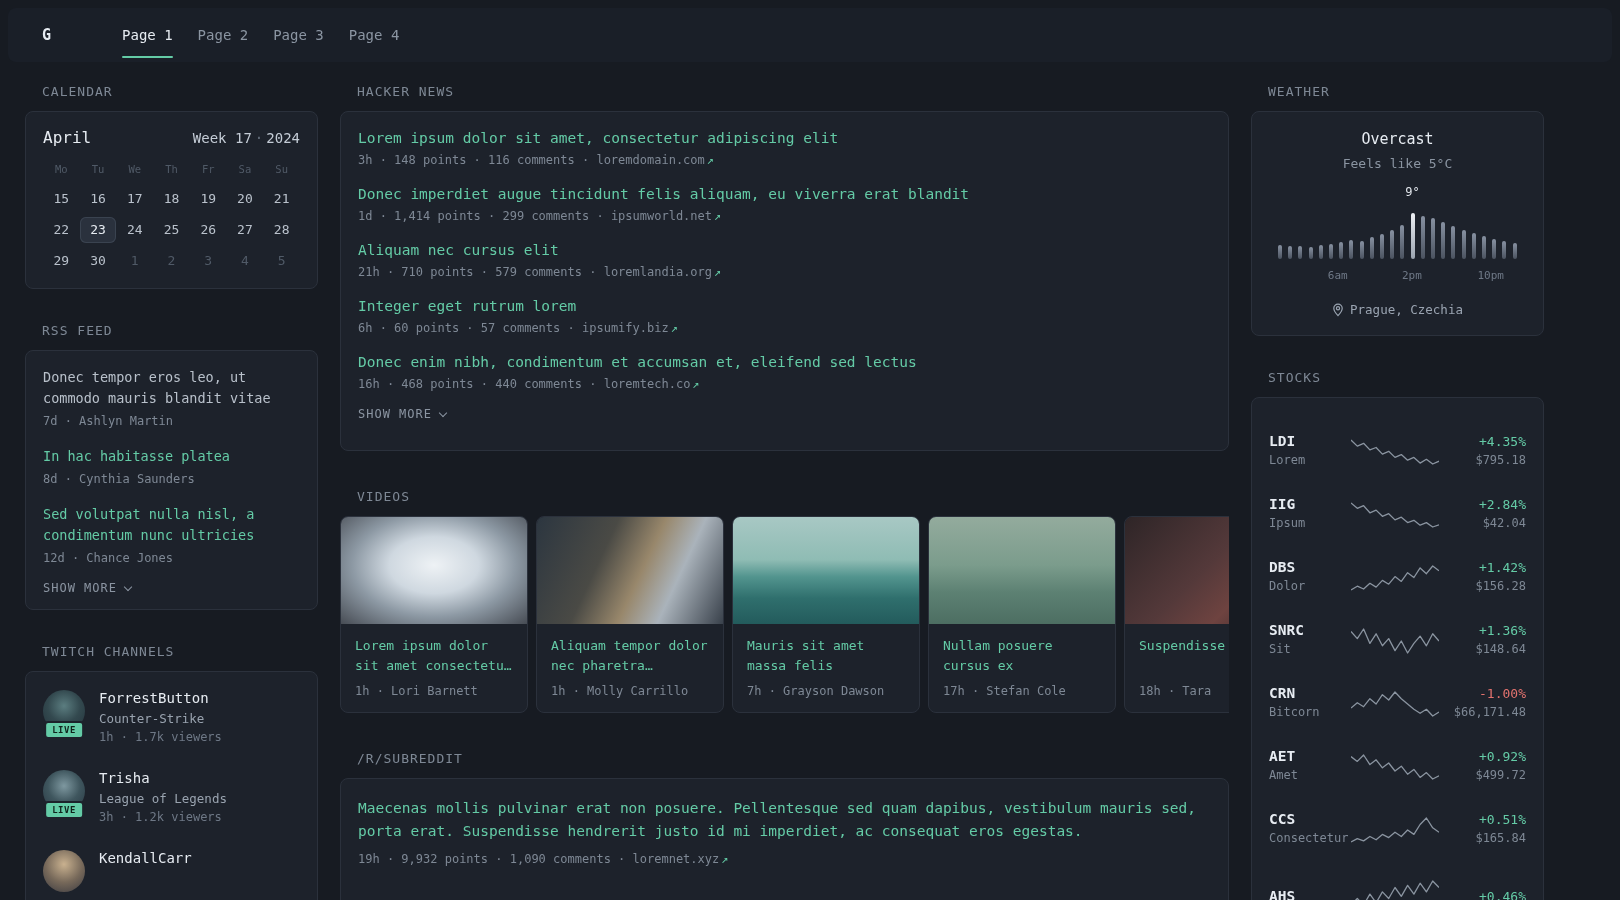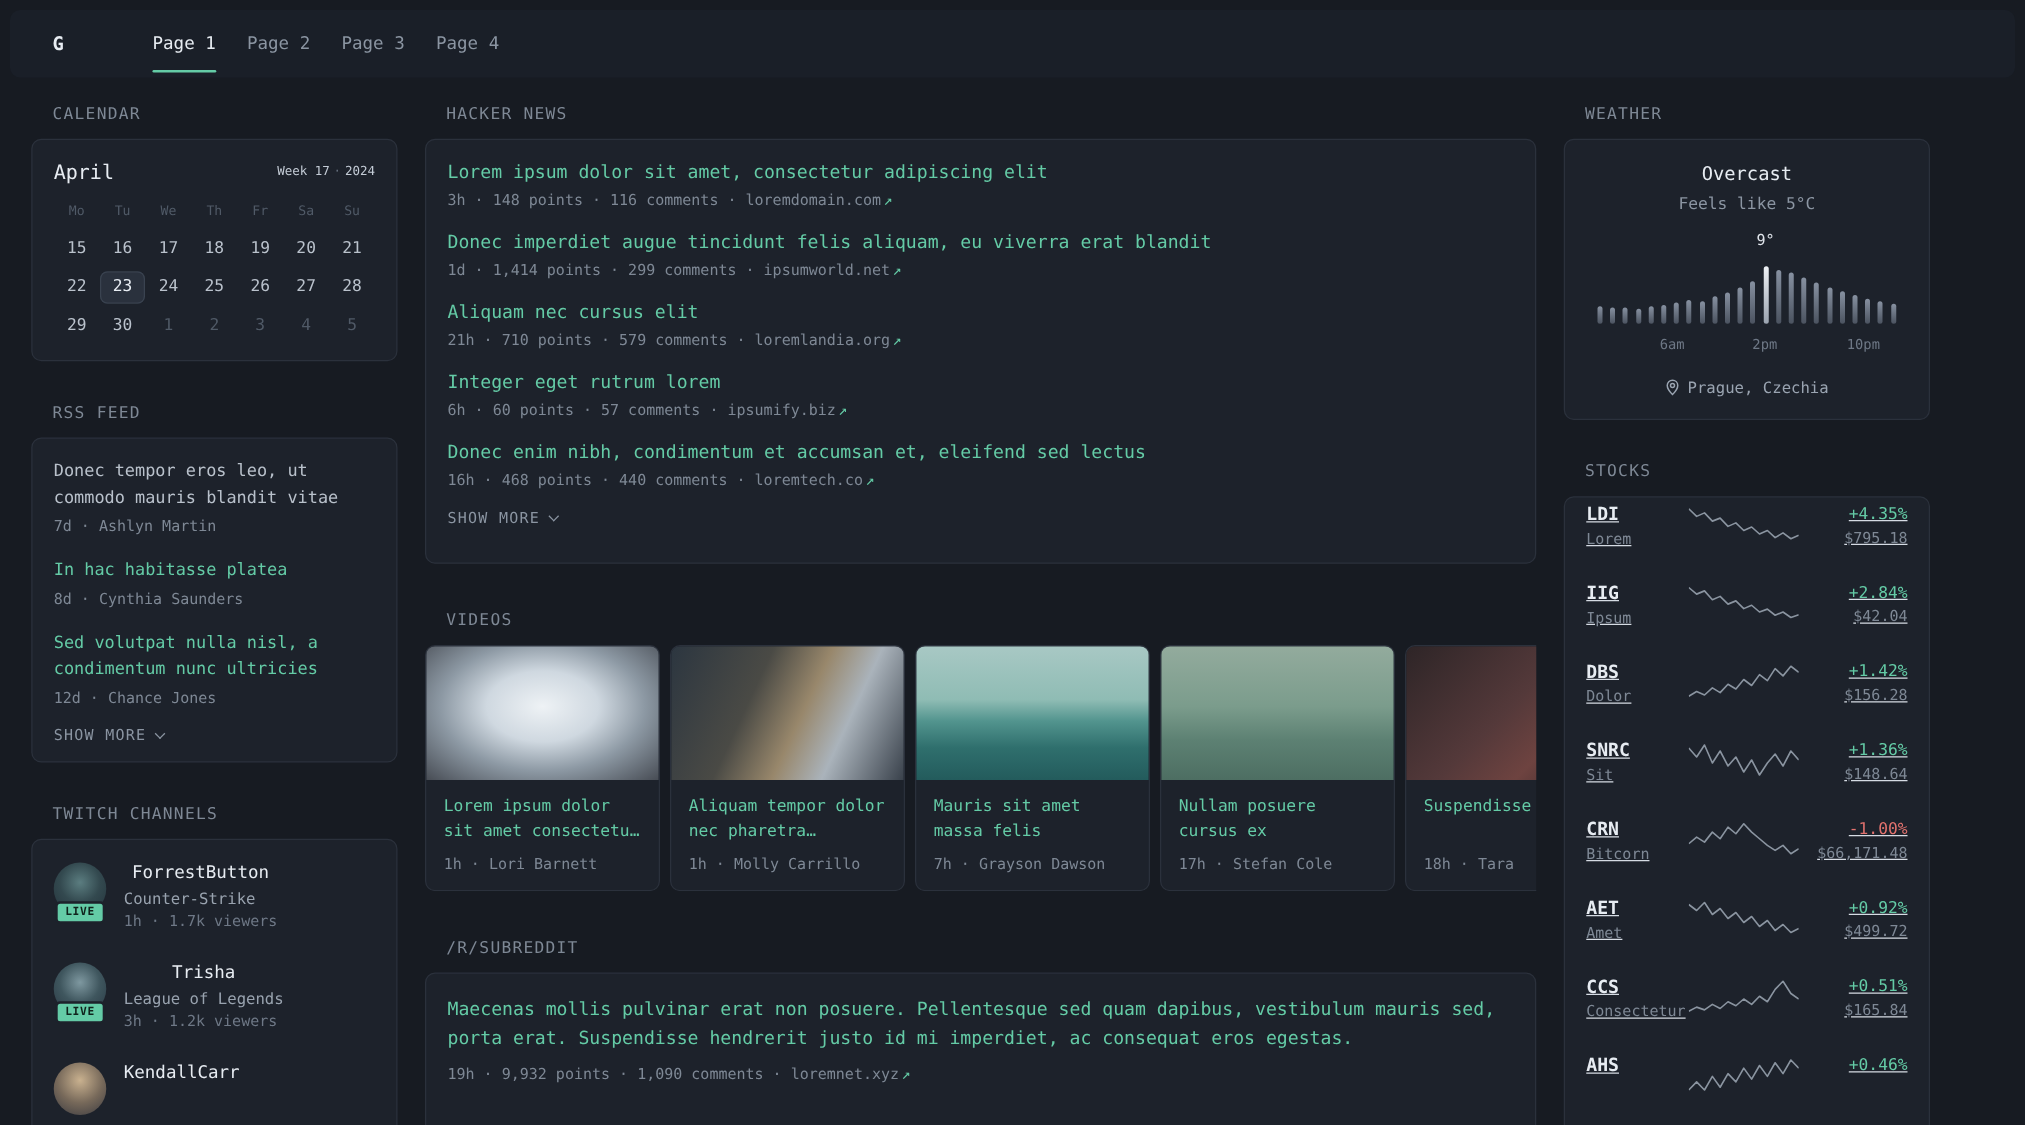--- a/index.html
+++ b/index.html
@@ -31,21 +31,21 @@
   .col-right{width:293px;flex:none;}
   section + section{margin-top:34px;}
   .col-mid section + section{margin-top:38px;}
   .sec{font-size:13px;font-weight:normal;letter-spacing:1px;color:#7e8895;margin:0 0 12px 17px;}
   .card{background:var(--card);border:1px solid var(--border);border-radius:8px;}
 
   
   .cal-card{padding:16px 17px 14px;}
   .cal-head{display:flex;justify-content:space-between;align-items:center;}
   .cal-month{font-size:16px;color:var(--bright);}
-  .cal-week{font-size:10px;color:#c4ccd6;}
+  .cal-week{font-size:14px;color:#c4ccd6;}
   .cal-week .sep{color:var(--dim);margin:0 3px;}
   .cal-week .yr{color:#c4ccd6;}
   .cal-grid{display:grid;grid-template-columns:repeat(7,1fr);row-gap:5px;text-align:center;margin-top:16px;}
   .cal-dow{font-size:10.5px;color:var(--faint);padding-bottom:6px;}
   .cal-day{font-size:13px;color:#bac2cc;height:26px;line-height:26px;border-radius:6px;}
   .cal-day.sel{background:#2a313d;color:var(--bright);box-shadow:inset 0 0 0 1px #3a4350;}
   .cal-day.dim{color:var(--faint);}
 
   
   .rss-card{padding:16px 17px 14px;}
@@ -60,21 +60,21 @@
   
   .tw-card{padding:18px 17px 16px;}
   .channel{display:flex;gap:14px;align-items:flex-start;cursor:pointer;}
   .channel + .channel{margin-top:26px;}
   .avatar-wrap{position:relative;width:42px;height:42px;flex:none;}
   .avatar{width:42px;height:42px;border-radius:50%;}
   .av1{background:radial-gradient(circle at 50% 38%,#5b7d80 0%,#33494f 48%,#22313a 100%);}
   .av2{background:radial-gradient(circle at 50% 38%,#7e98a0 0%,#3f565e 48%,#263540 100%);}
   .av3{background:radial-gradient(circle at 50% 34%,#c9b18f 0%,#77695a 52%,#3a3a40 100%);}
   .live{position:absolute;left:50%;transform:translateX(-50%);bottom:-7px;background:var(--teal);color:#10231c;font-size:9px;font-weight:bold;letter-spacing:.5px;padding:2px 6px;border-radius:4px;border:2px solid var(--card);}
-  .ch-name{font-size:14px;color:var(--bright);text-align:center;}
+  .ch-name{font-size:14px;color:var(--bright);}
   .ch-game{font-size:12.5px;color:#99a3af;margin-top:5px;}
   .ch-meta{font-size:12px;color:#6e7886;margin-top:4px;}
 
   
   .hn-card{padding:18px 17px 29px;}
   .hn-item + .hn-item{margin-top:19px;}
   .hn-title{display:block;font-size:14.5px;color:var(--teal);cursor:pointer;text-decoration:none;}
   .hn-item .meta{margin-top:7px;}
   .dlink{cursor:pointer;}
   .arrow{color:var(--teal);margin-left:2px;}
@@ -107,21 +107,21 @@
   .w-bar{width:4px;border-radius:2px;background:linear-gradient(180deg,#8791a1,#4b5360);}
   .w-bar.hl{background:linear-gradient(180deg,#eef1f5,#9aa3af);}
   .w-times{position:relative;height:15px;margin-top:10px;font-size:11px;color:#6e7886;}
   .w-times span{position:absolute;transform:translateX(-50%);}
   .t0{left:25%;} .t1{left:56%;} .t2{left:89%;}
   .w-loc{margin-top:18px;font-size:12.5px;color:#9aa4b1;display:flex;align-items:center;justify-content:center;gap:6px;}
   .pin{flex:none;}
 
   
   .stocks-card{padding:6px 17px;}
-  .stock-row{display:flex;align-items:flex-start;height:63px;cursor:pointer;text-decoration:underline;}
+  .stock-row{display:flex;align-items:flex-end;height:63px;cursor:pointer;}
   .s-info{width:80px;flex:none;}
   .s-ticker{font-size:14.5px;font-weight:bold;color:var(--bright);}
   .s-name{font-size:12px;color:#7e8895;margin-top:4px;}
   .s-spark{flex:1;display:flex;justify-content:center;align-items:center;}
   .s-right{width:86px;flex:none;text-align:right;}
   .s-change{font-size:13px;color:var(--teal);}
   .s-change.down{color:var(--red);}
   .s-price{font-size:12px;color:#7e8895;margin-top:4px;}
 </style>
 </head>

